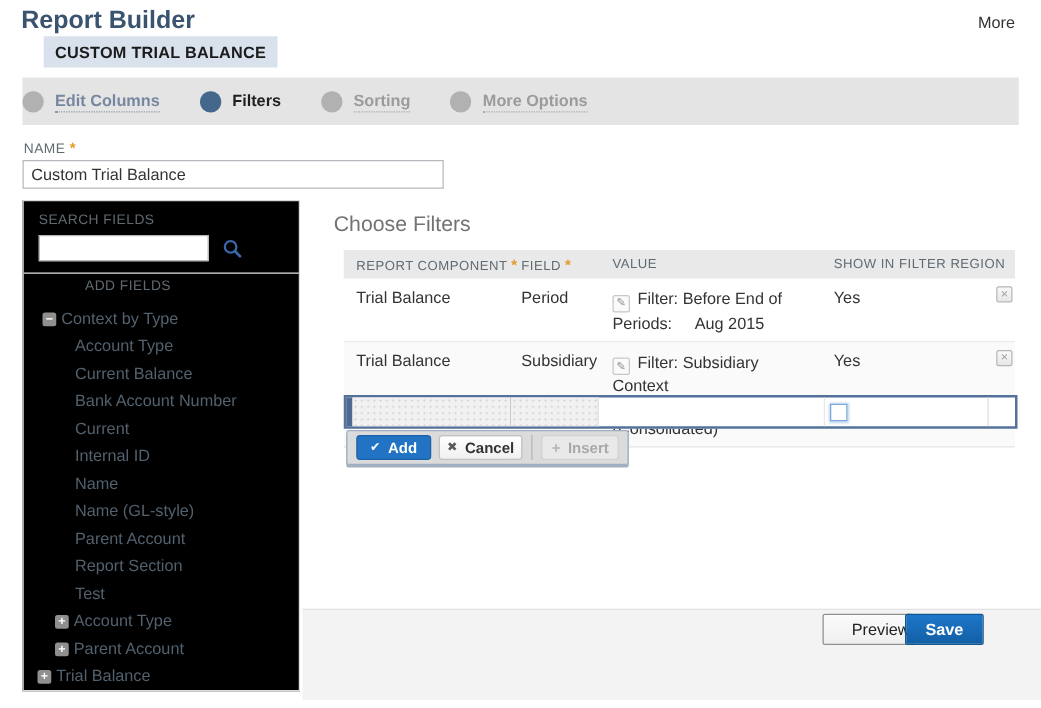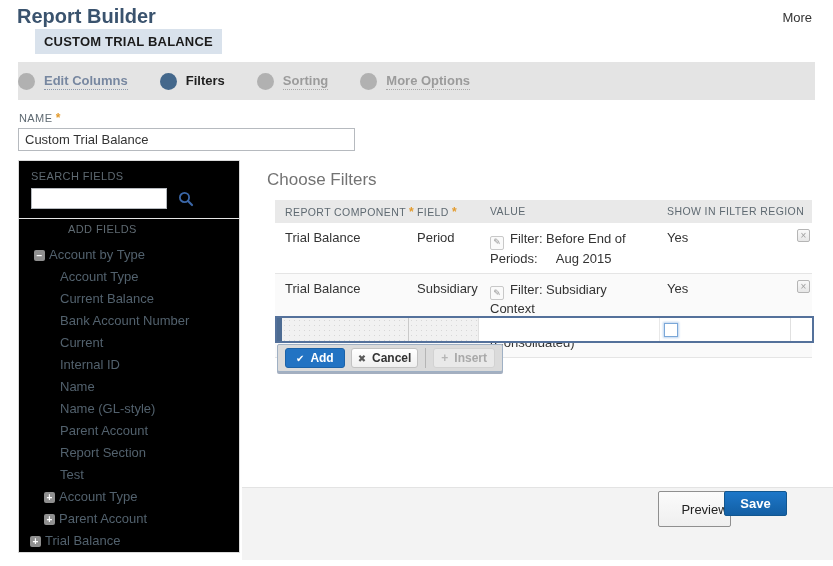--- a/index.html
+++ b/index.html
@@ -115,21 +115,21 @@
          height:20px; border-radius:3px; font-size:12px; font-weight:bold; cursor:pointer; font-family:inherit; }
   .btn-add    { width:60px; background:#2273c3; border:1px solid #1b62a8; color:#fff; }
   .btn-cancel { width:68px; background:linear-gradient(#ffffff,#f0f0f0); border:1px solid #c2c2c2; color:#333; margin-left:6px; }
   .btn-insert { width:62px; background:#e9e9e9; border:1px solid #d2d2d2; color:#a9a9a9; margin-left:7px; cursor:default; }
   .btn .ic { font-size:10px; }
   .btn-add .ic { color:#fff; } .btn-cancel .ic { color:#5a5a5a; } .btn-insert .ic { color:#b5b5b5; font-size:12px; }
   .btnbar-divider { width:1px; height:20px; background:#b5b5b5; margin-left:7px; }
   
   .footer-area { position:absolute; left:242px; top:487px; width:591px; height:73px; background:#f3f3f3; border-top:1px solid #e3e3e3; }
   .btn-preview {
-    position:absolute; left:416px; top:3px; width:73px; height:36px;
+    position:absolute; left:416px; top:3px; width:73px; height:25px;
     background:linear-gradient(#fbfbfb,#efefef); border:1px solid #8f8f8f; border-radius:2px;
     font-size:13px; color:#222; cursor:pointer; font-family:inherit;padding-left:20px;
   }
   .btn-save {
     position:absolute; left:482px; top:3px; width:63px; height:25px;
     background:linear-gradient(#1d77c9,#135fa4); border:1px solid #11568f; border-radius:2px;
     font-size:13px; font-weight:bold; color:#fff; cursor:pointer; font-family:inherit;
   }
 </style>
 </head>
@@ -174,21 +174,21 @@
         <circle cx="7.5" cy="7.5" r="4.6" fill="none" stroke="#3b67a8" stroke-width="1.8"></circle>
         <line x1="11" y1="11" x2="15" y2="15" stroke="#3b67a8" stroke-width="2.2" stroke-linecap="round"></line>
       </svg>
     </button>
     <div class="sidebar-divider"></div>
     <div class="field-label add-fields-label">ADD FIELDS</div>
 
     <div class="tree">
       <div class="tree-item lvl-top">
         <span class="tree-toggle">−</span>
-        <span>Account by Type</span>
+        <span>Context by Type</span>
       </div>
       <div class="tree-item lvl-leaf">
         <span>Account Type</span>
       </div>
       <div class="tree-item lvl-leaf">
         <span>Current Balance</span>
       </div>
       <div class="tree-item lvl-leaf">
         <span>Bank Account Number</span>
       </div>

